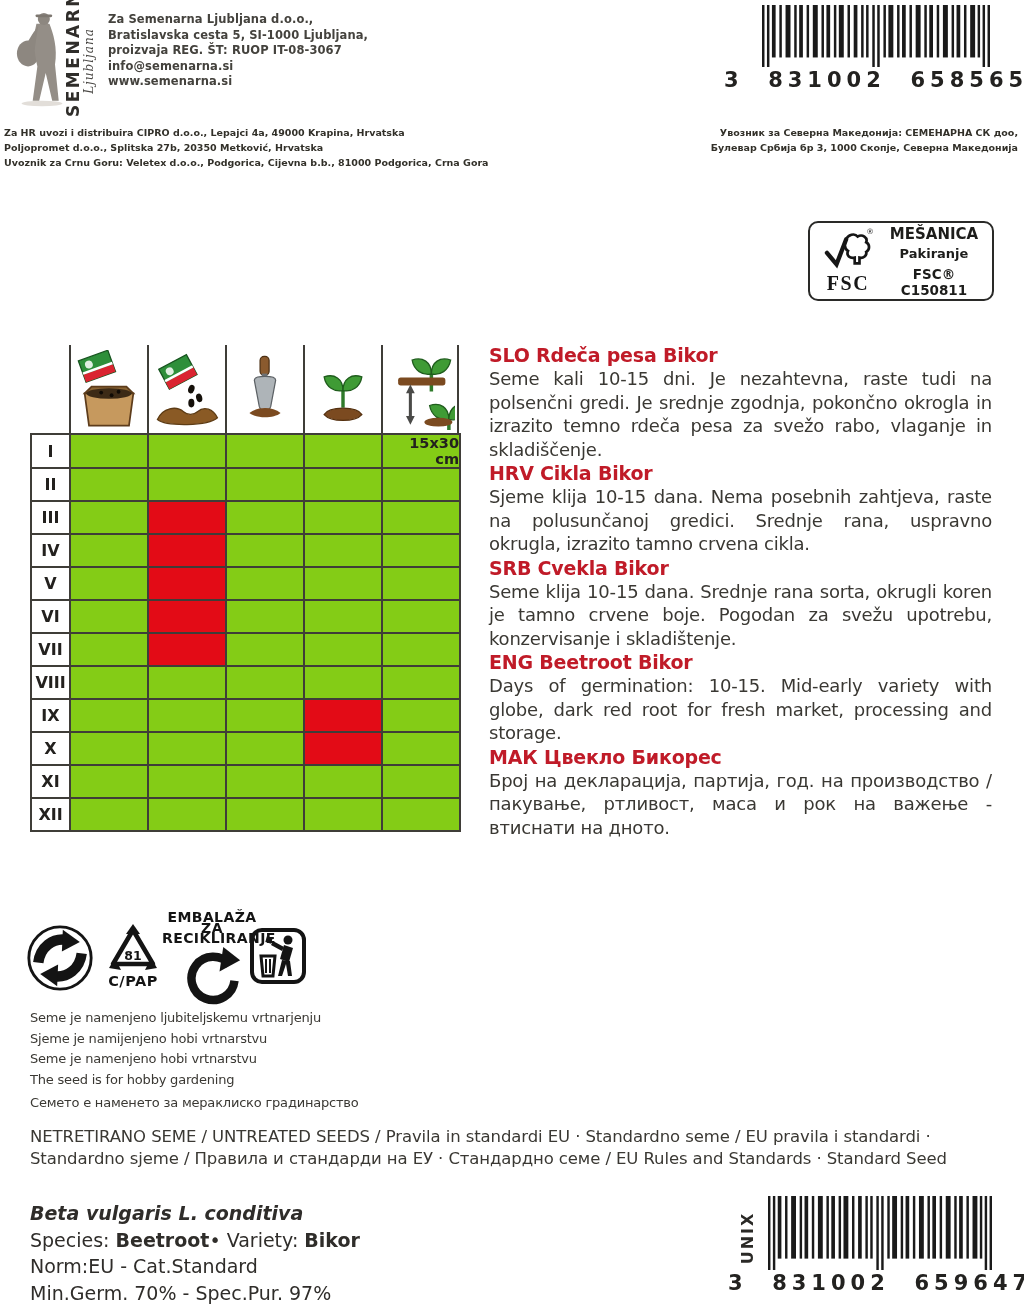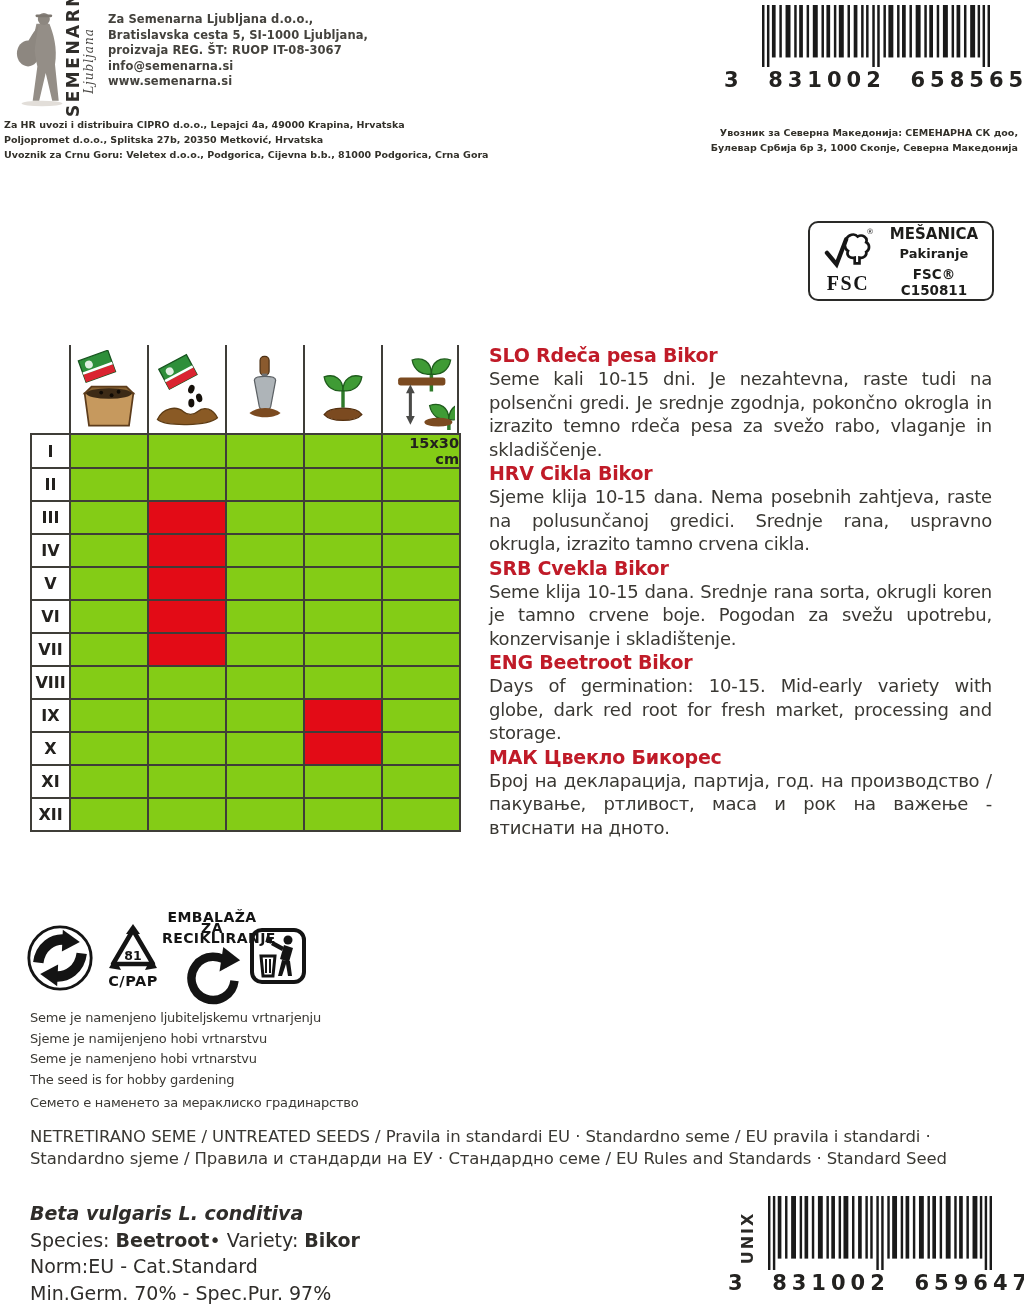--- a/index.html
+++ b/index.html
@@ -22,21 +22,21 @@
 
   .address { left:108px; top:12px; font-size:11.5px; line-height:15.5px; font-weight:700; color:#44423d; letter-spacing:0.1px; }
 
   .barcode { display:flex; flex-direction:column; align-items:center; }
   .barcode-top { left:762px; top:5px; width:228px; }
   .barcode-bottom { left:768px; top:1196px; width:224px; }
   .bars-top { width:100%; height:62px; }
   .bars-bottom { width:100%; height:74px; }
   .digits { font-size:21px; font-weight:600; letter-spacing:5px; color:#232220; margin-top:1px; white-space:pre; }
 
-  .dist-left  { left:4px;  top:117px; font-size:9.5px; line-height:15px; font-weight:700; color:#323029; }
+  .dist-left  { left:4px;  top:125px; font-size:9.5px; line-height:15px; font-weight:700; color:#323029; }
   .dist-right { right:6px; top:125px; font-size:9.5px; line-height:15px; font-weight:700; color:#323029; text-align:right; }
 
   
   .fsc-box {
     left:808px; top:221px; width:186px; height:80px;
     border:2.5px solid #2a2a28; border-radius:10px;
     display:flex; align-items:center; gap:6px; padding:4px 8px;
   }
   .fsc-left { width:60px; text-align:center; }
   .fsc-acronym { font-family:"Liberation Serif","DejaVu Serif",serif; font-weight:700; font-size:20px; letter-spacing:1.5px; color:#161616; margin-top:-3px; }

